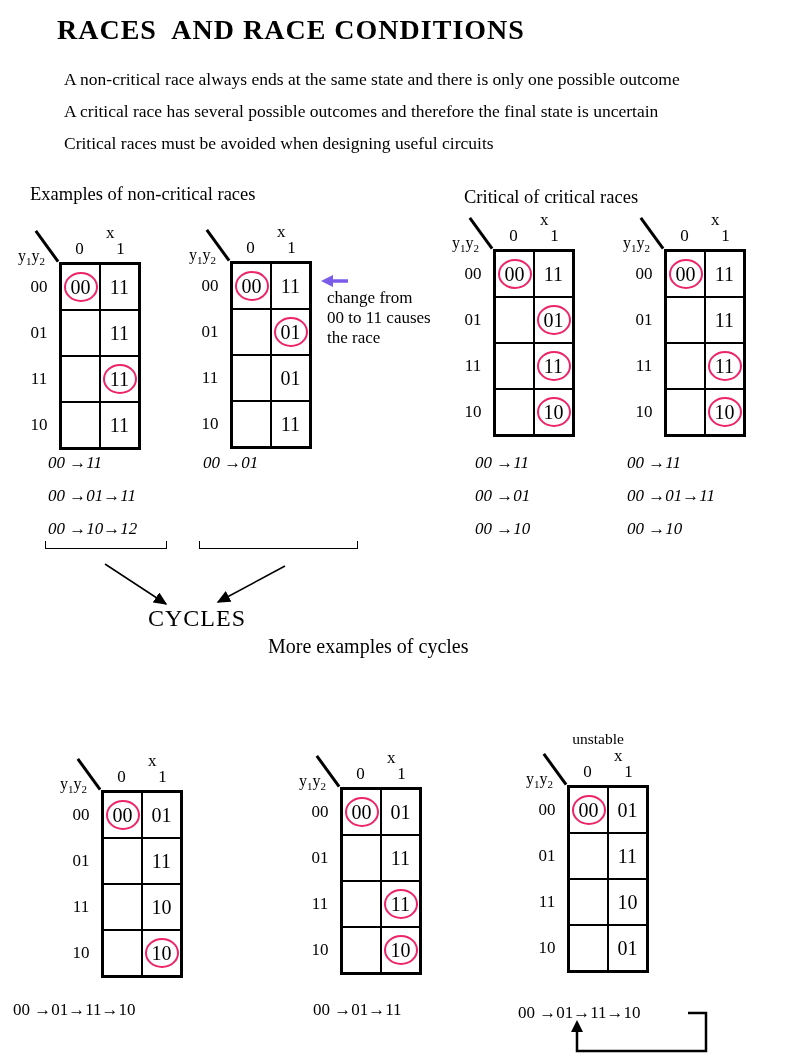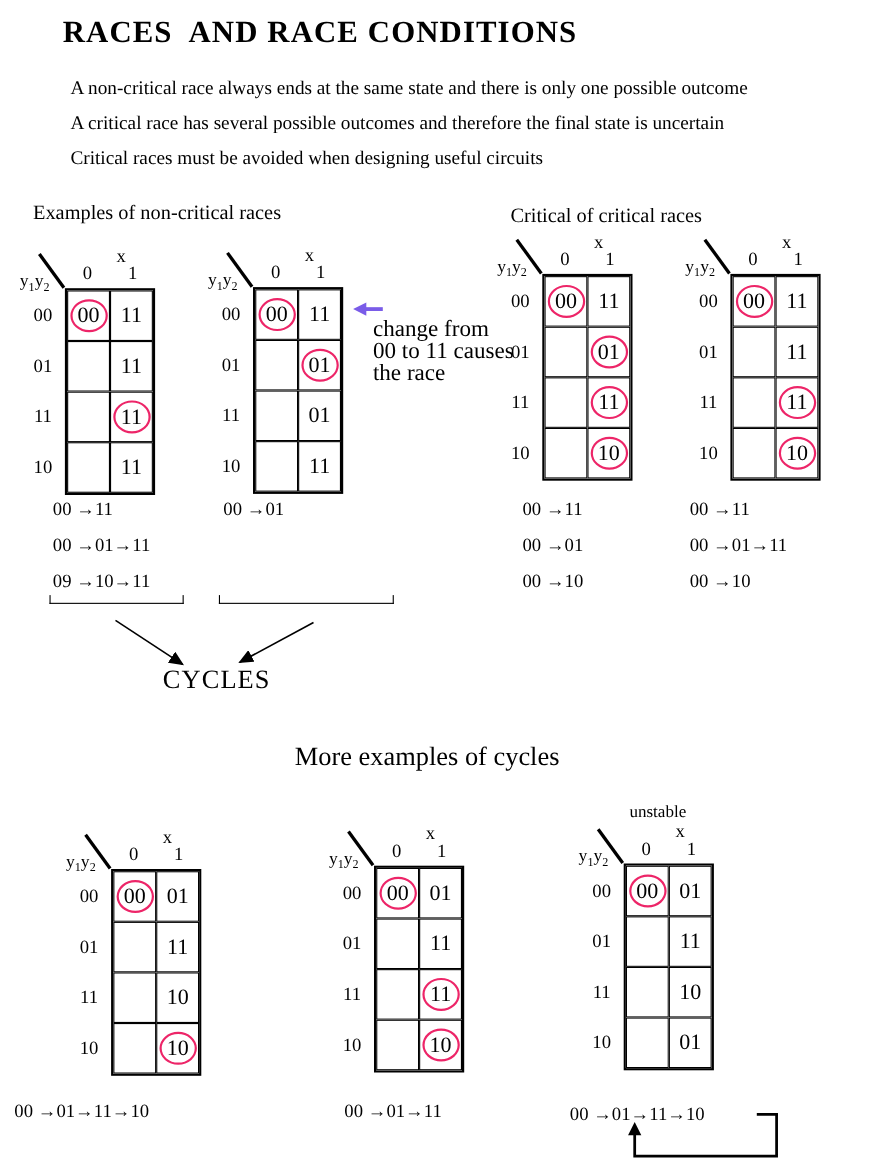--- a/index.html
+++ b/index.html
@@ -27,29 +27,29 @@
   .rowlabs div { height:46px; display:flex; align-items:center; justify-content:center; font-size:17px; }
   .tgrid { position:absolute; left:41px; top:40px; display:grid;
            grid-template-columns:39px 39px; grid-auto-rows:46px; border:2px solid var(--ink); }
   .cell { border:1px solid var(--ink); display:flex; align-items:center; justify-content:center;
           font-size:20px; background:#fff; }
   .cv { display:inline-block; line-height:24px; }
   .circled { border:2.5px solid var(--circle-color); border-radius:50%;
              min-width:34px; text-align:center; padding:1px 3px; }
 
   
-  .seqgroup { position:absolute; }
+  .seqgroup { position:absolute;font-style:italic; }
   .seq { height:33px; font-size:17px; line-height:20px; white-space:pre; }
   .bracket { position:absolute; height:8px; border-left:1.5px solid var(--ink);
              border-right:1.5px solid var(--ink); border-bottom:1.5px solid var(--ink); }
   .bseq { position:absolute; font-size:17px; white-space:pre; }
 
   .cycles { left:148px; top:605px; font-size:24px; letter-spacing:1px; }
-  .racenote { left:339px; top:288px; font-size:21px; line-height:20px; }
-  .moretitle { left:268px; top:675px; font-size:24px; }
+  .racenote { left:327px; top:288px; font-size:17px; line-height:20px; }
+  .moretitle { left:268px; top:635px; font-size:20px; }
   .unstable { left:560px; top:730px; width:76px; text-align:center; font-size:15.5px; }
   svg { position:absolute; overflow:visible; }
 </style>
 </head>
 <body>
 
 <h1 class="abs title">RACES  AND RACE CONDITIONS</h1>
 <div class="abs intro" style="top:69px">A non-critical race always ends at the same state and there is only one possible outcome</div>
 <div class="abs intro" style="top:101px">A critical race has several possible outcomes and therefore the final state is uncertain</div>
 <div class="abs intro" style="top:133px">Critical races must be avoided when designing useful circuits</div>
@@ -220,21 +220,21 @@
       </div>
     <div class="cell">
         <span class="cv circled">10</span>
       </div>
   </div>
 </div>
 
 <div class="seqgroup" style="left:48px;top:453px">
   <div class="seq">00 →11</div>
   <div class="seq">00 →01→11</div>
-  <div class="seq">09 →10→11</div>
+  <div class="seq">00 →10→12</div>
 </div>
 <div class="abs bracket" style="left:45px;top:541px;width:122px"></div>
 
 <div class="seqgroup" style="left:203px;top:453px">
   <div class="seq">00 →01</div>
 </div>
 <div class="abs bracket" style="left:199px;top:541px;width:159px"></div>
 
 <div class="seqgroup" style="left:475px;top:453px">
   <div class="seq">00 →11</div>

